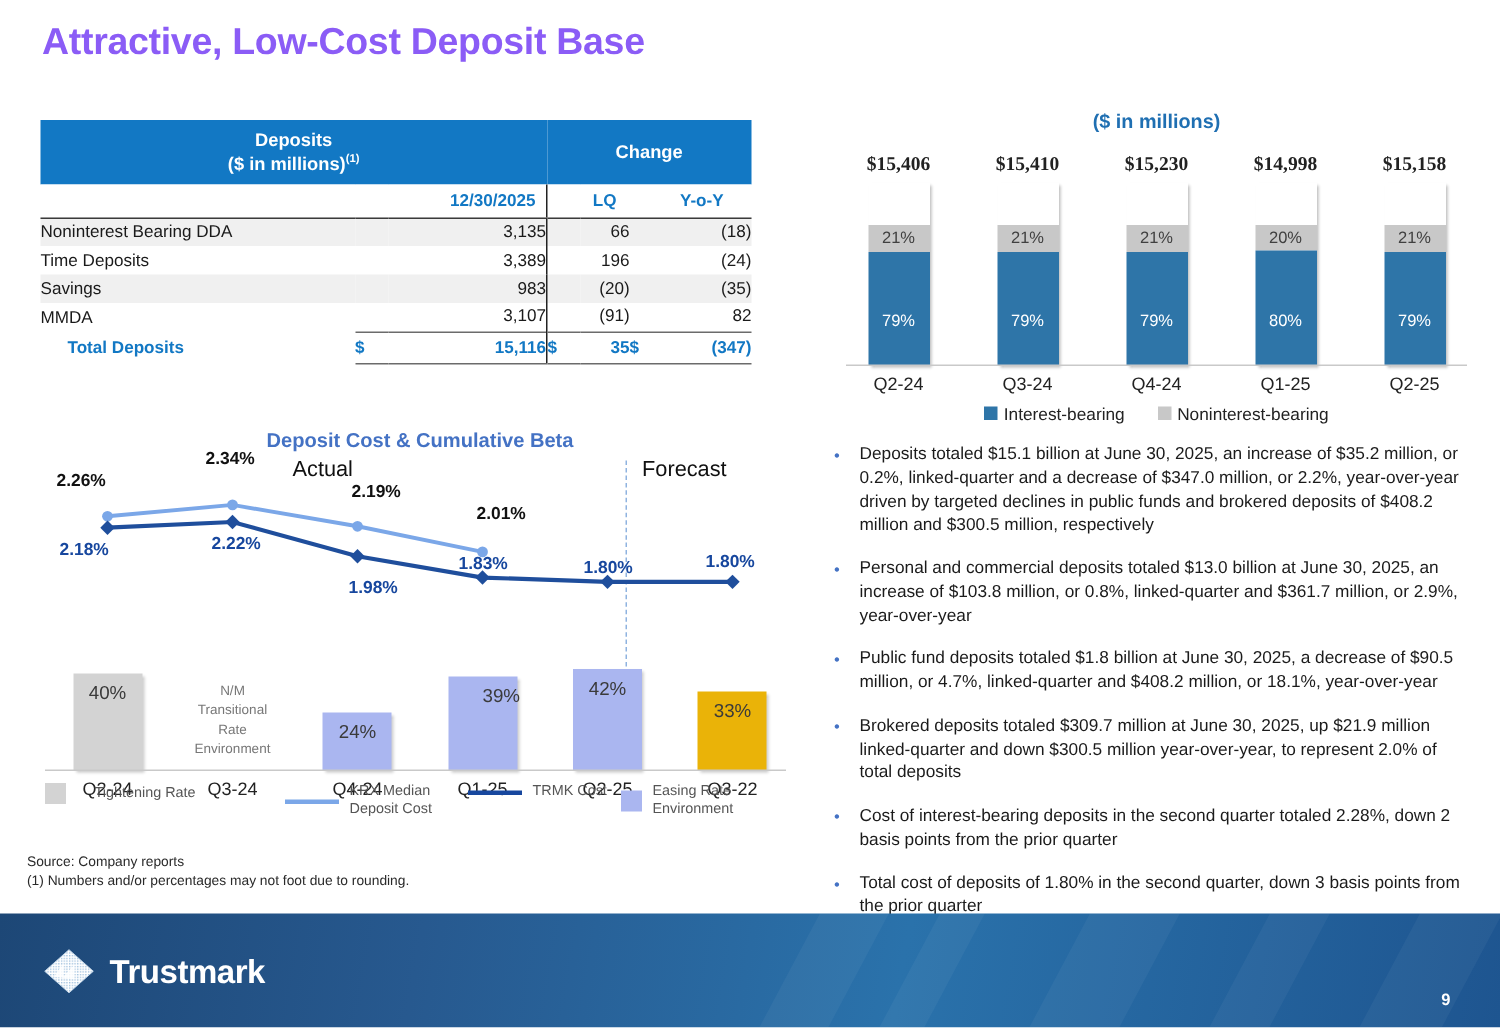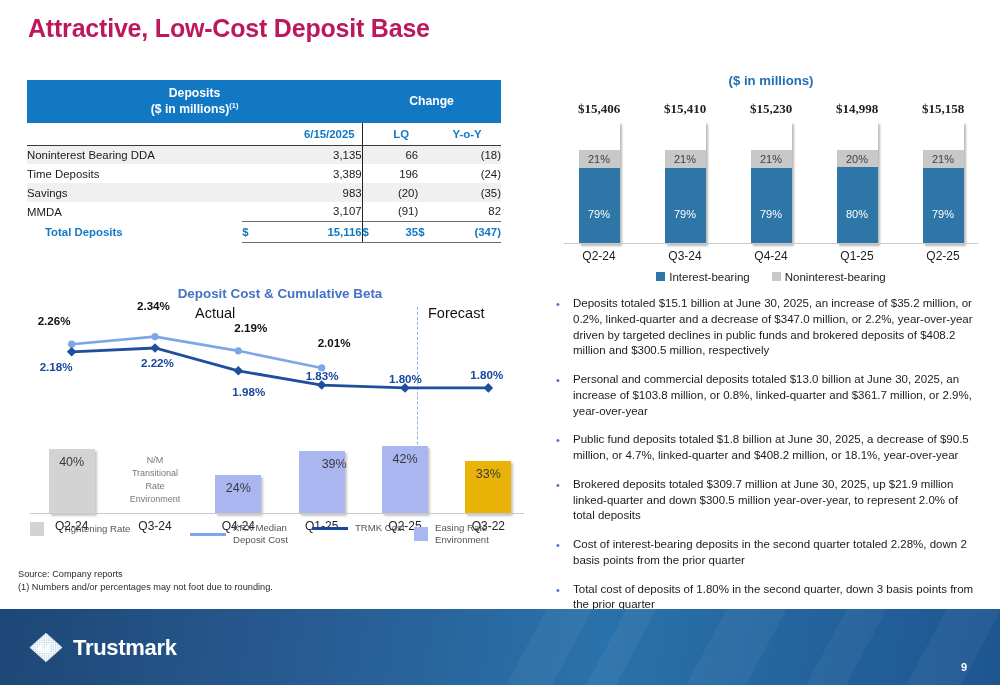--- a/index.html
+++ b/index.html
@@ -8,21 +8,21 @@
     background: #ffffff;
     font-family: "Liberation Sans", sans-serif;
     overflow: hidden;
     position: relative;
   }
 
   
   .slide-title {
     position: absolute; left: 28px; top: 14px;
     font-size: 25px; font-weight: bold;
-    color: #be185d; letter-spacing: -0.2px;
+    color: #8b5cf6; letter-spacing: -0.2px;
   }
 
   
   .dep-table {
     position: absolute; left: 27px; top: 80px; width: 474px;
     border-collapse: collapse;
     font-size: 11.4px; color: #1a1a1a;
   }
   .dep-table th, .dep-table td { padding: 0; }
   .hdr-main {
@@ -153,21 +153,21 @@
     <tr>
       <th class="hdr-main" colspan="3">
         <div>Deposits</div>
         <div class="sub"><span>($ in millions)</span><sup>(1)</sup></div>
       </th>
       <th class="hdr-main" colspan="4">Change</th>
     </tr>
     <tr>
       <th class="hdr-sub"></th>
       <th class="hdr-sub"></th>
-      <th class="hdr-sub" style="padding-right:7px">6/15/2025</th>
+      <th class="hdr-sub" style="padding-right:7px">12/30/2025</th>
       <th class="hdr-sub vline"></th>
       <th class="hdr-sub c">LQ</th>
       <th class="hdr-sub"></th>
       <th class="hdr-sub c" style="padding-right:7px">Y-o-Y</th>
     </tr>
   </thead>
   <tbody>
     <tr class="row alt">
       <td class="lbl">Noninterest Bearing DDA</td>
       <td class="cur"></td>

